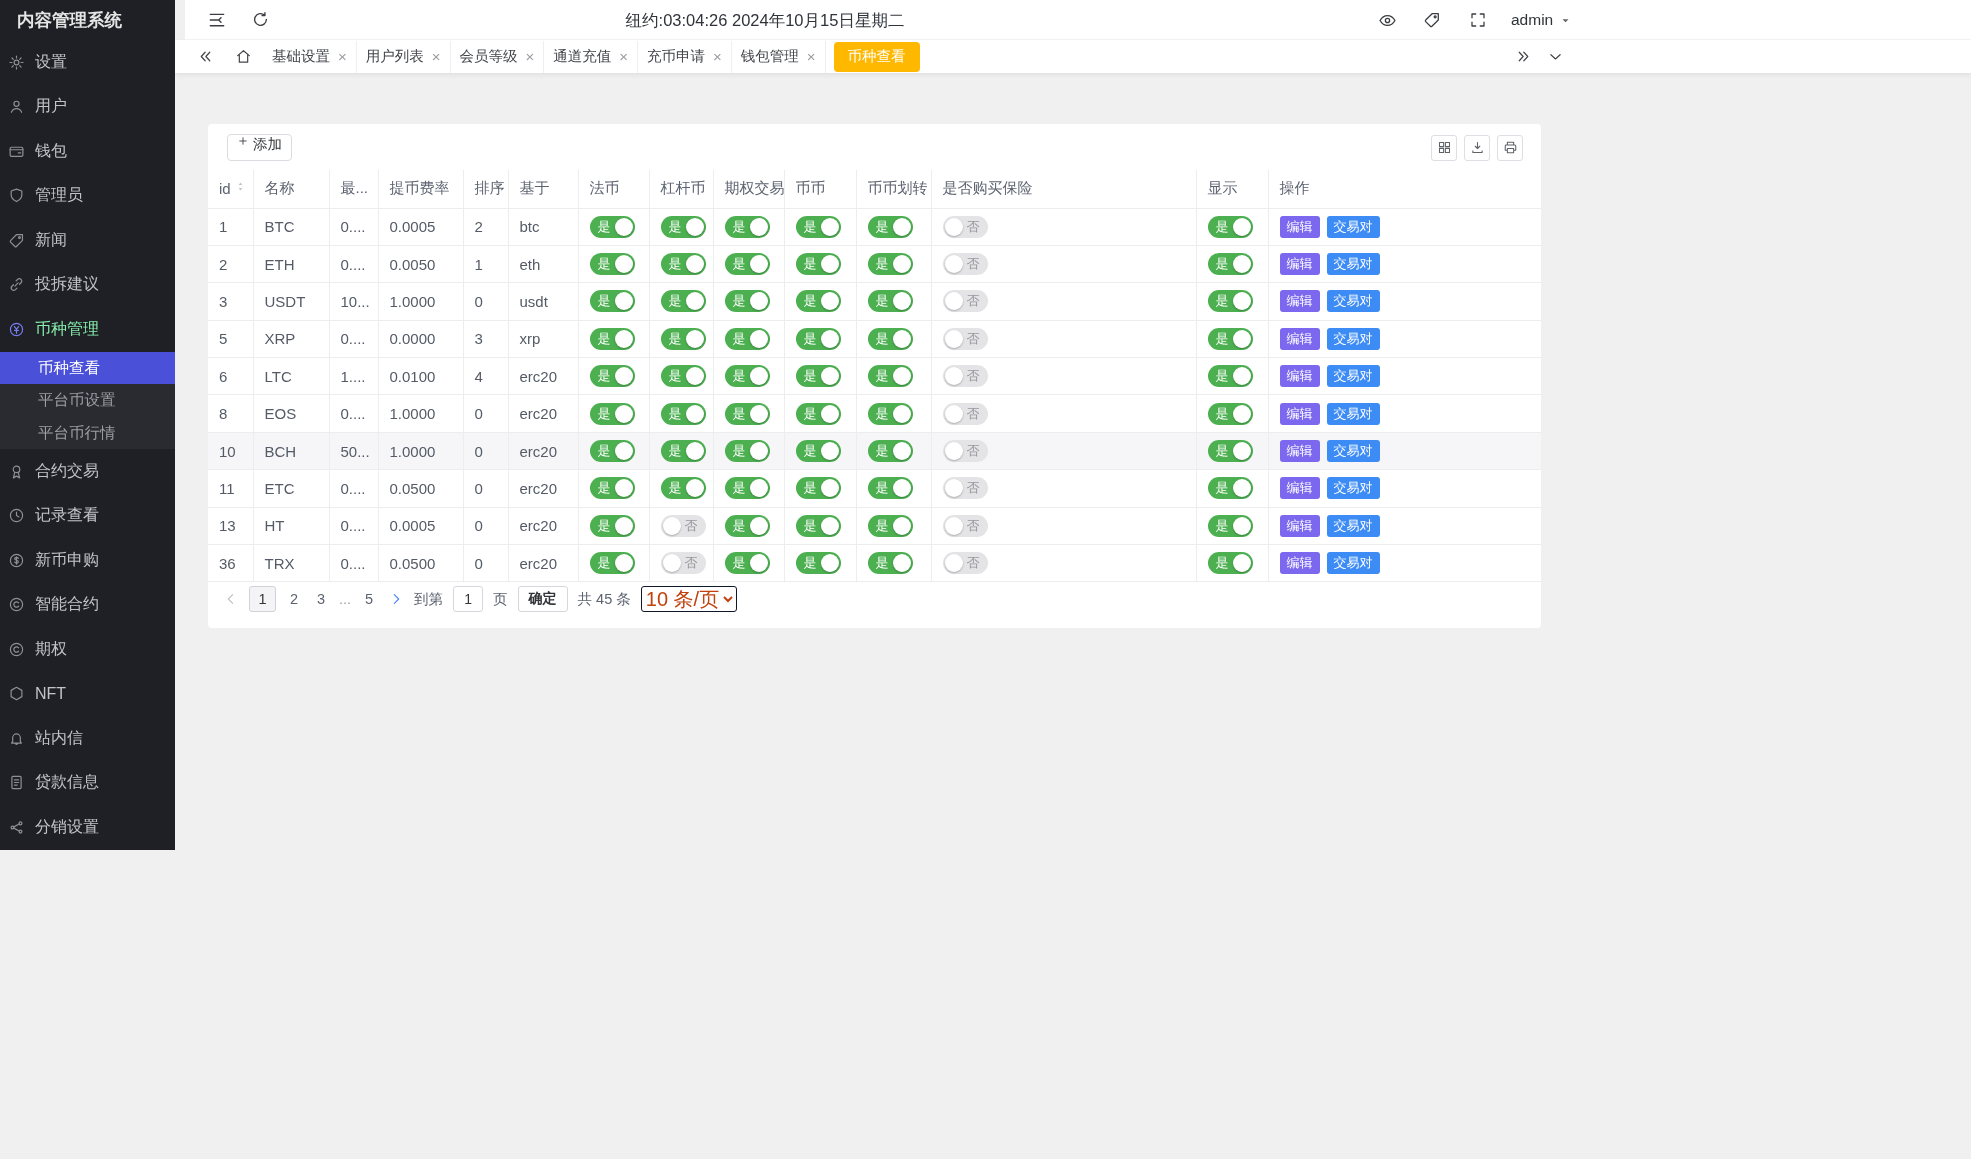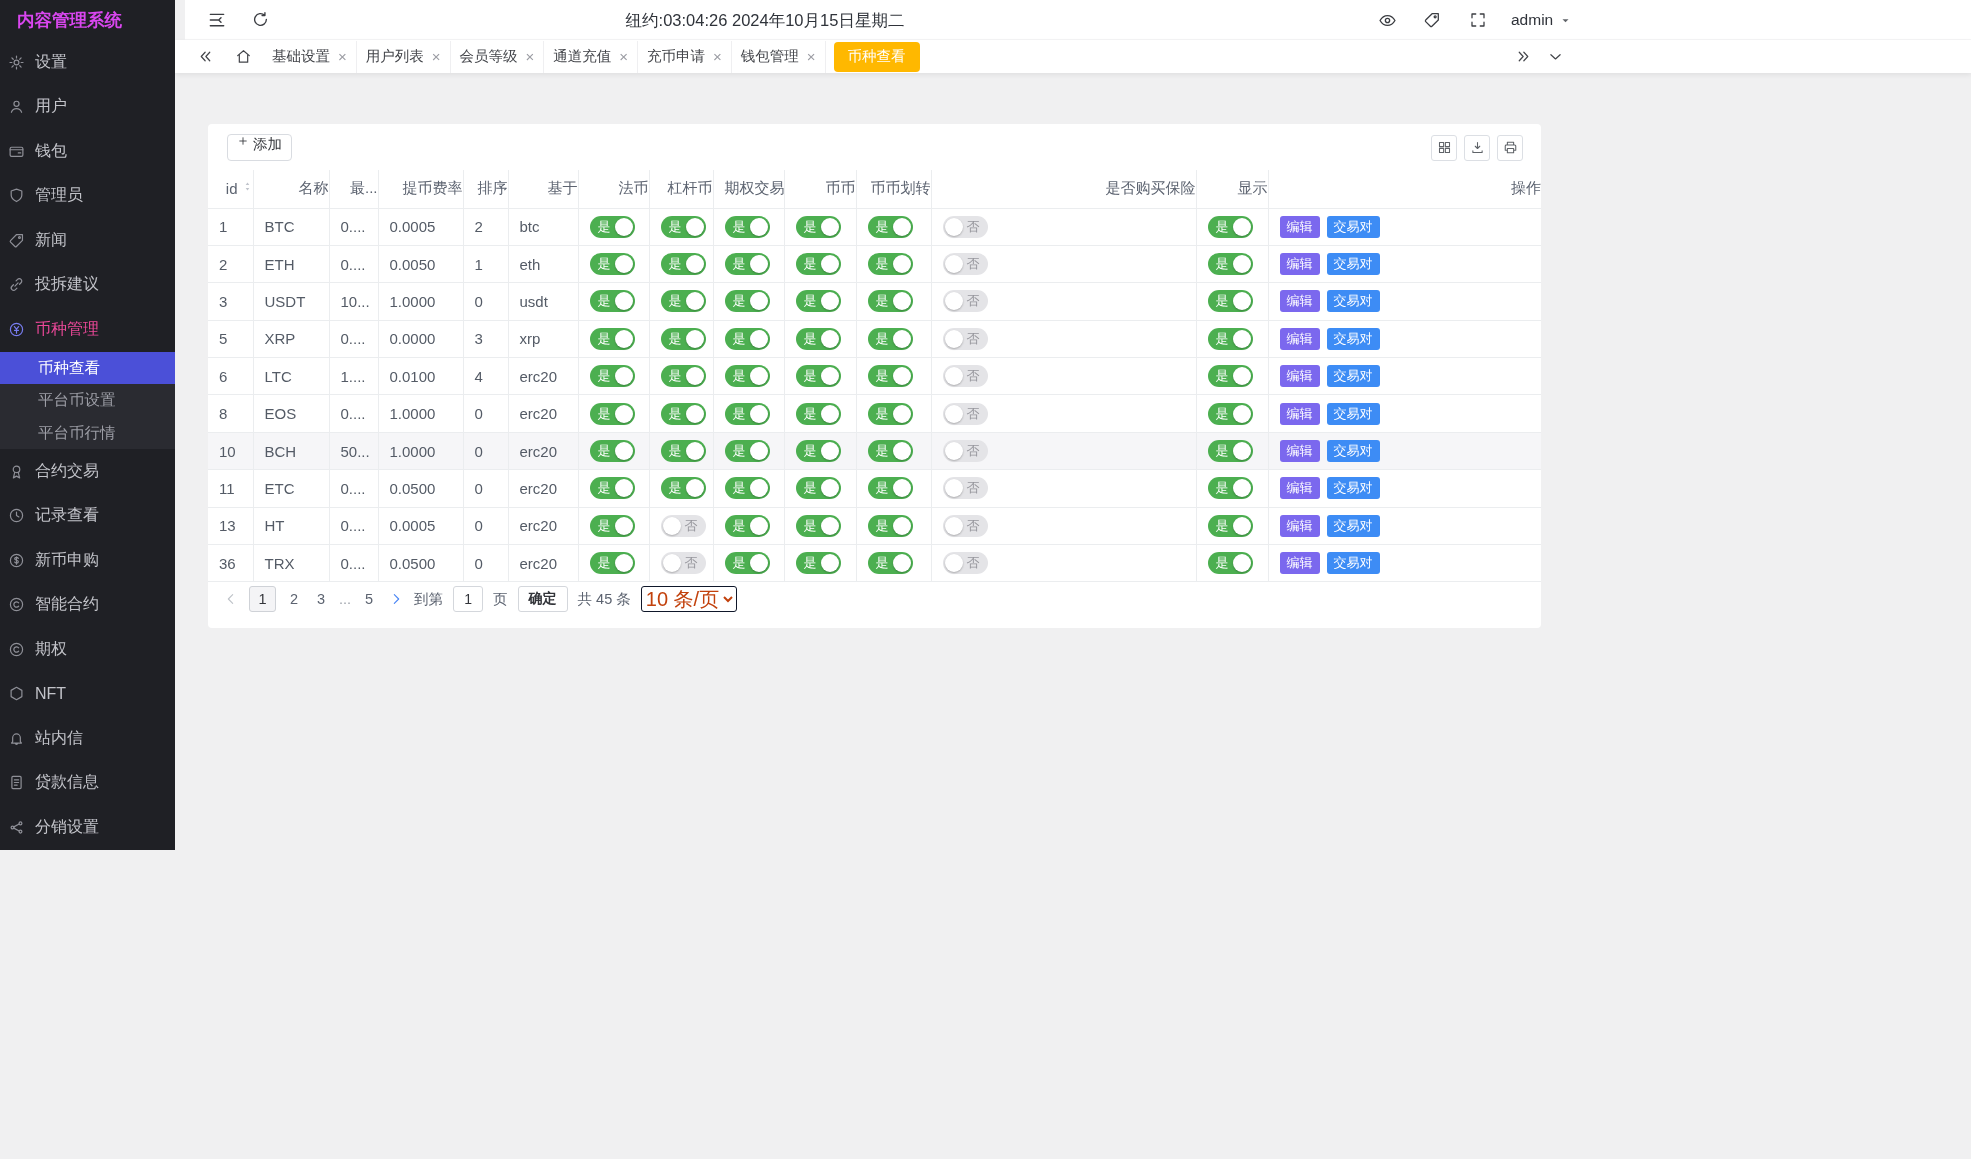--- a/index.html
+++ b/index.html
@@ -3,25 +3,25 @@
 <meta charset="utf-8">
 <style>
   *{margin:0;padding:0;box-sizing:border-box;font-family:"Liberation Sans","DejaVu Sans",sans-serif}
   html,body{width:1971px;height:1159px}
   body{background:#f0f0f1;overflow:hidden;position:relative}
   svg{display:block}
   [data-icon] svg{width:100%;height:100%}
 
   
   .sidebar{position:absolute;left:0;top:0;width:175px;height:850px;background:#1f2025;z-index:10}
-  .logo{height:40px;line-height:40px;padding-left:17px;color:#d946ef;font-size:17.5px;font-weight:bold;white-space:nowrap}
+  .logo{height:40px;line-height:40px;padding-left:17px;color:#e5e5e5;font-size:17.5px;font-weight:bold;white-space:nowrap}
   .side-item{height:44.5px;display:flex;align-items:center;padding-left:8px;color:#c2c3c9;font-size:16px;cursor:pointer;white-space:nowrap}
   .side-item .icon{width:17px;height:17px;margin-right:10px;color:#8e8f97;flex:0 0 auto}
   .side-item .icon svg{width:100%;height:100%}
-  .side-item.parent-active{color:#ec4899}
+  .side-item.parent-active{color:#86efac}
   .side-item.parent-active .icon{color:#787df0}
   .submenu{background:#2a2b31}
   .sub-item{height:32.5px;line-height:32.5px;padding-left:38px;color:#9d9ea6;font-size:15.5px;cursor:pointer;white-space:nowrap}
   .sub-item.active{background:var(--sidebar-active,#4b50d8);color:#fff}
 
   
   .topbar{position:absolute;left:185px;top:0;width:1796px;height:40px;background:#fff;border-bottom:1px solid #f5f5f6}
   .tb-icon{position:absolute;top:10px;width:20px;height:20px;color:#3b3d42;cursor:pointer}
   .clock{position:absolute;left:580px;transform:translateX(-50%);line-height:40px;font-size:16.5px;color:#2f333a;white-space:nowrap}
   .admin{position:absolute;left:1326px;top:0;height:40px;display:flex;align-items:center;gap:7px;cursor:pointer;font-size:15.5px;color:#2f333a}
@@ -37,21 +37,21 @@
 
   
   .card{position:absolute;left:208px;top:124px;width:1333px;background:#fff;border-radius:4px;padding-bottom:16px}
   .card-toolbar{display:flex;align-items:center;padding:10px 18px 9px 19px}
   .btn-add{display:inline-flex;align-items:flex-start;gap:4px;height:27px;padding:0 9px;border:1px solid #d9dce1;border-radius:4px;background:#fff;font-size:14.5px;color:#33353a;cursor:pointer}
   .btn-add .plus{width:12px;height:12px;color:#33353a}
   .tool-icons{margin-left:auto;display:flex;gap:7px}
   .tool-btn{width:26px;height:26px;border:1px solid #dcdfe4;border-radius:3px;background:#fff;color:#5f6368;display:flex;align-items:center;justify-content:center;cursor:pointer;padding:0}
   .tool-btn span{width:15px;height:15px}
   table{width:100%;border-collapse:collapse;table-layout:fixed}
-  th{height:38px;font-weight:normal;font-size:15px;color:#5c6370;text-align:right;padding-left:11px;border:1px solid #ebedef;border-top:none;white-space:nowrap;overflow:hidden}
+  th{height:38px;font-weight:normal;font-size:15px;color:#5c6370;text-align:left;padding-left:11px;border:1px solid #ebedef;border-top:none;white-space:nowrap;overflow:hidden}
   td{height:37.4px;font-size:15px;color:#545b66;padding-left:11px;border:1px solid #ebedef;white-space:nowrap;overflow:hidden}
   th:first-child,td:first-child{border-left:none}
   th:last-child,td:last-child{border-right:none}
   tr.hl td{background:#f6f6f8}
   .sort{display:inline-block;width:11px;height:15px;vertical-align:-2px;margin-left:4px;cursor:pointer}
   .toggle{position:relative;display:inline-block;width:45px;height:22px;border-radius:11px;vertical-align:middle;cursor:pointer}
   .toggle.on{background:var(--toggle-on,#4caf50)}
   .toggle.off{background:#e4e4e7}
   .toggle .t-label{position:absolute;top:0;line-height:22px;font-size:13px}
   .toggle.on .t-label{left:8px;color:#fff}

